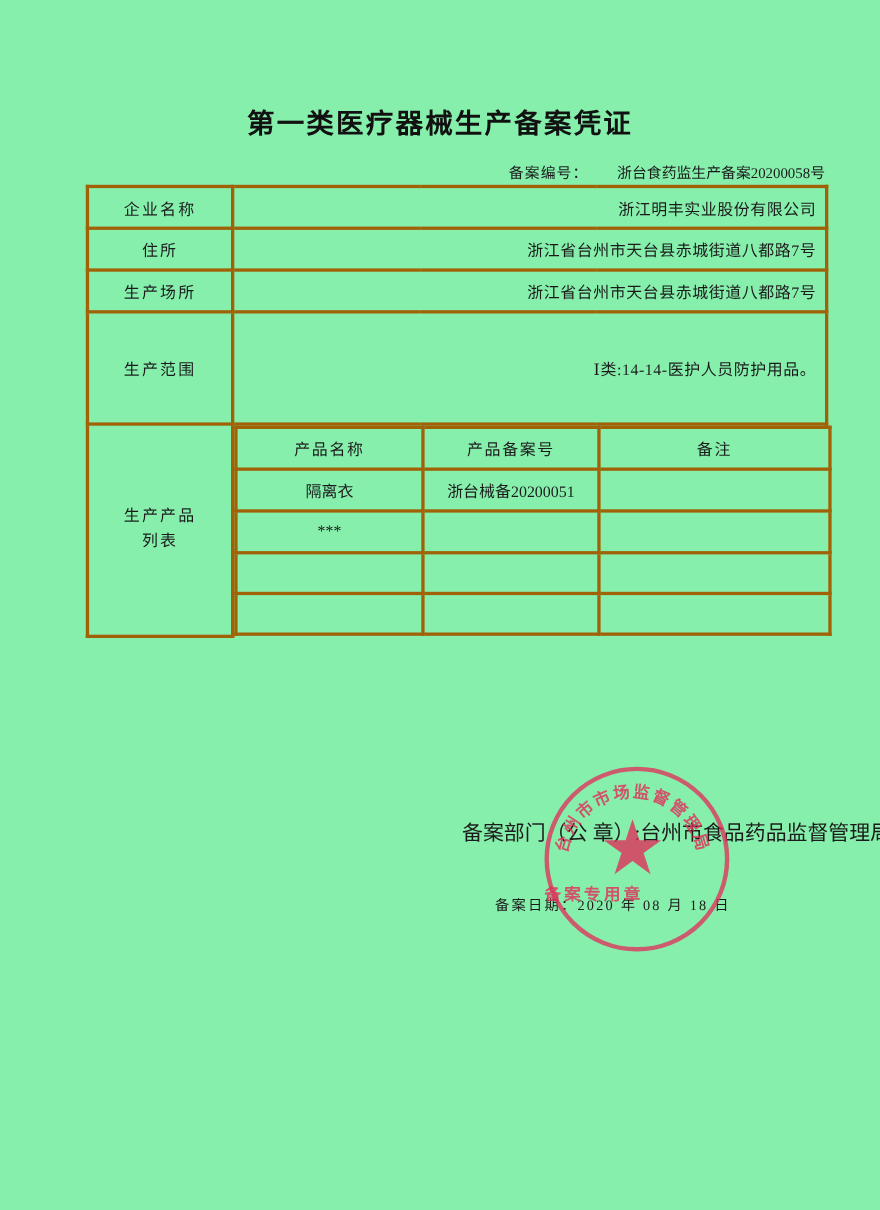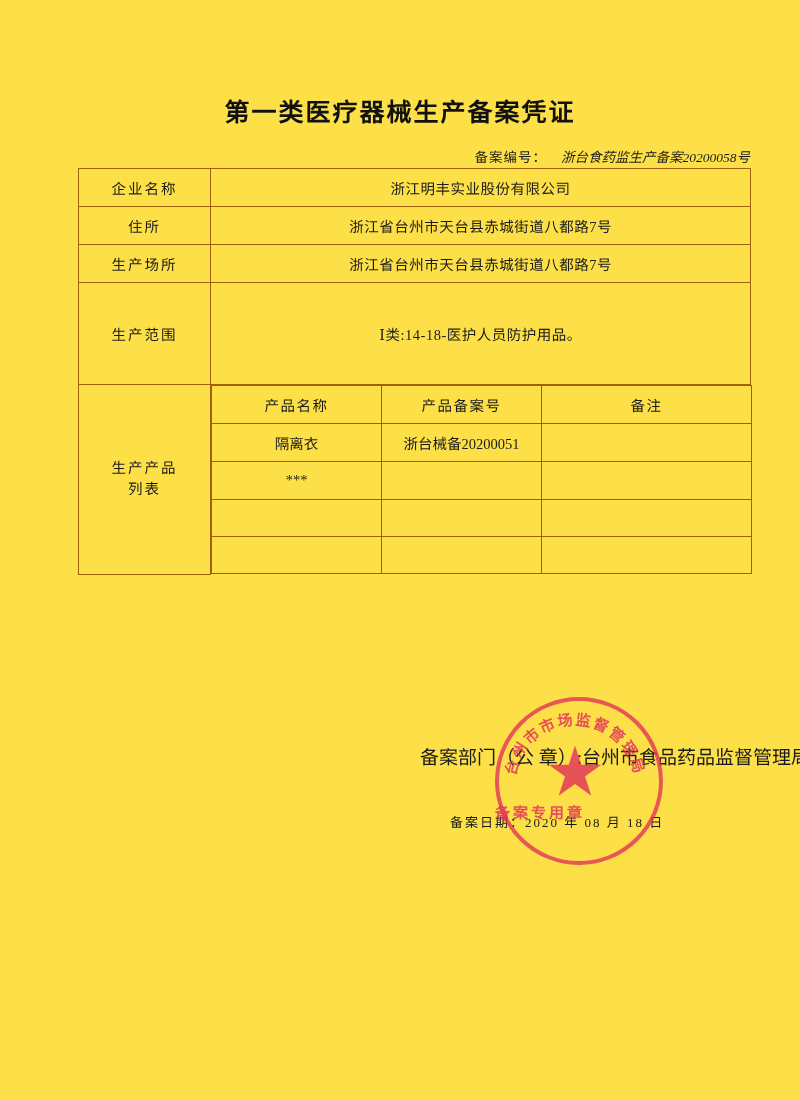--- a/index.html
+++ b/index.html
@@ -13,21 +13,21 @@
     position: relative;
     font-family: "Liberation Serif", "DejaVu Serif", serif;
     color: #1a1a1a;
     overflow: hidden;
   }
   .page {
     position: absolute;
     left: 0; top: 0;
     width: 800px;
     height: 1100px;
-    background: #fde047;
+    background: #86efac;
   }
   .doc-title {
     position: absolute;
     top: 92px;
     left: 0;
     width: 800px;
     text-align: center;
     font-size: 25px;
     font-weight: bold;
     letter-spacing: 2px;
@@ -39,46 +39,45 @@
     right: 50px;
     font-size: 13.5px;
     color: #1b1b1b;
     white-space: nowrap;
   }
   .record-no .label {
     letter-spacing: 1px;
     text-align: center;
   }
   .record-no .value {
-    margin-left: 14px;
-    font-style: italic;
+    margin-left: 26px;
   }
 
   table.main {
     position: absolute;
     left: 78px;
     top: 168px;
     width: 672px;
     border-collapse: collapse;
     table-layout: fixed;
   }
   table.main td {
-    border: 1px solid #a16207;
+    border: 3px solid #a16207;
     font-size: 14.5px;
     color: #1b1b1b;
     padding: 0 8px;
     vertical-align: middle;
   }
   .lbl {
     text-align: center;
     letter-spacing: 2px;
     font-size: 15px;
   }
   .val {
-    text-align: center;
+    text-align: right;
     font-size: 14px;
     letter-spacing: 0.5px;
   }
   .r-h { height: 38px; }
   .r-scope { height: 102px; }
   .sub-head {
     text-align: center;
     font-size: 15px;
     letter-spacing: 1.5px;
     margin-left: 41px;
@@ -205,21 +204,21 @@
       <tr class="r-h">
         <td class="lbl">住所</td>
         <td class="val" colspan="3">浙江省台州市天台县赤城街道八都路7号</td>
       </tr>
       <tr class="r-h">
         <td class="lbl">生产场所</td>
         <td class="val" colspan="3">浙江省台州市天台县赤城街道八都路7号</td>
       </tr>
       <tr class="r-scope">
         <td class="lbl">生产范围</td>
-        <td class="val scope-val" colspan="3">Ⅰ类:14-18-医护人员防护用品。</td>
+        <td class="val scope-val" colspan="3">Ⅰ类:14-14-医护人员防护用品。</td>
       </tr>
       <tr>
         <td class="prod-label">生产产品<br>列表</td>
         <td colspan="3" style="padding:0; border:none;">
           <table class="inner">
             <colgroup>
               <col style="width:170px">
               <col style="width:160px">
               <col style="width:210px">
             </colgroup>

